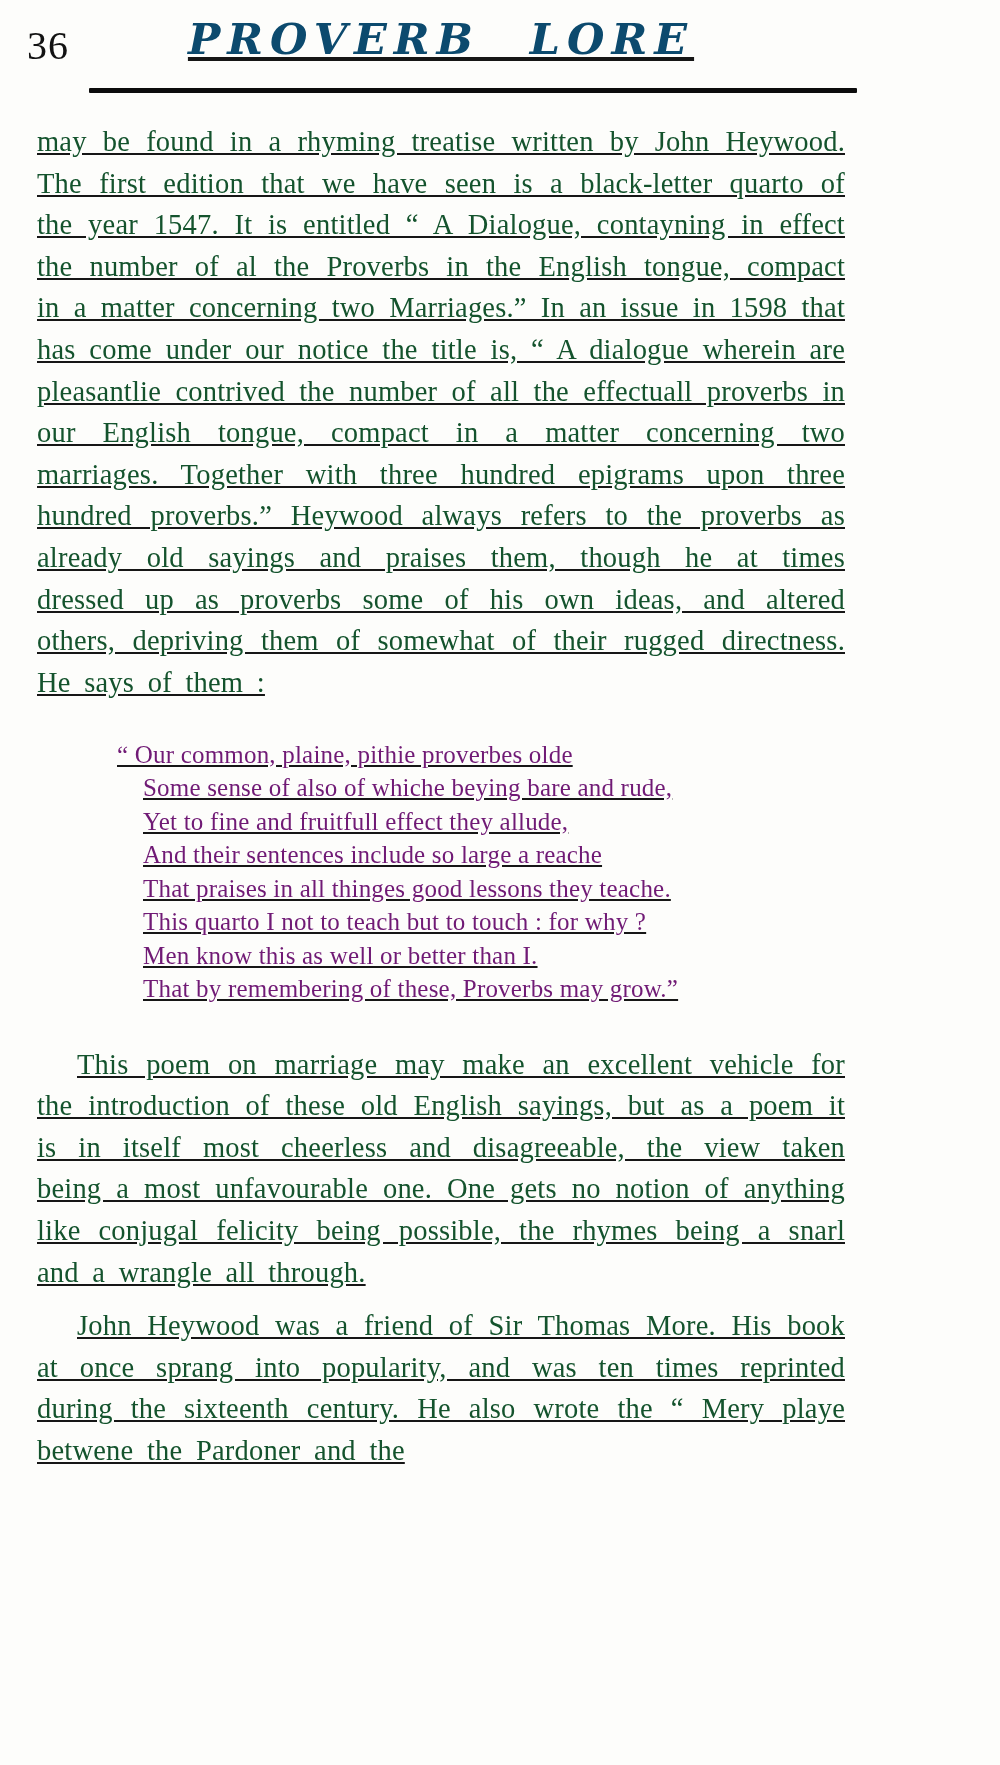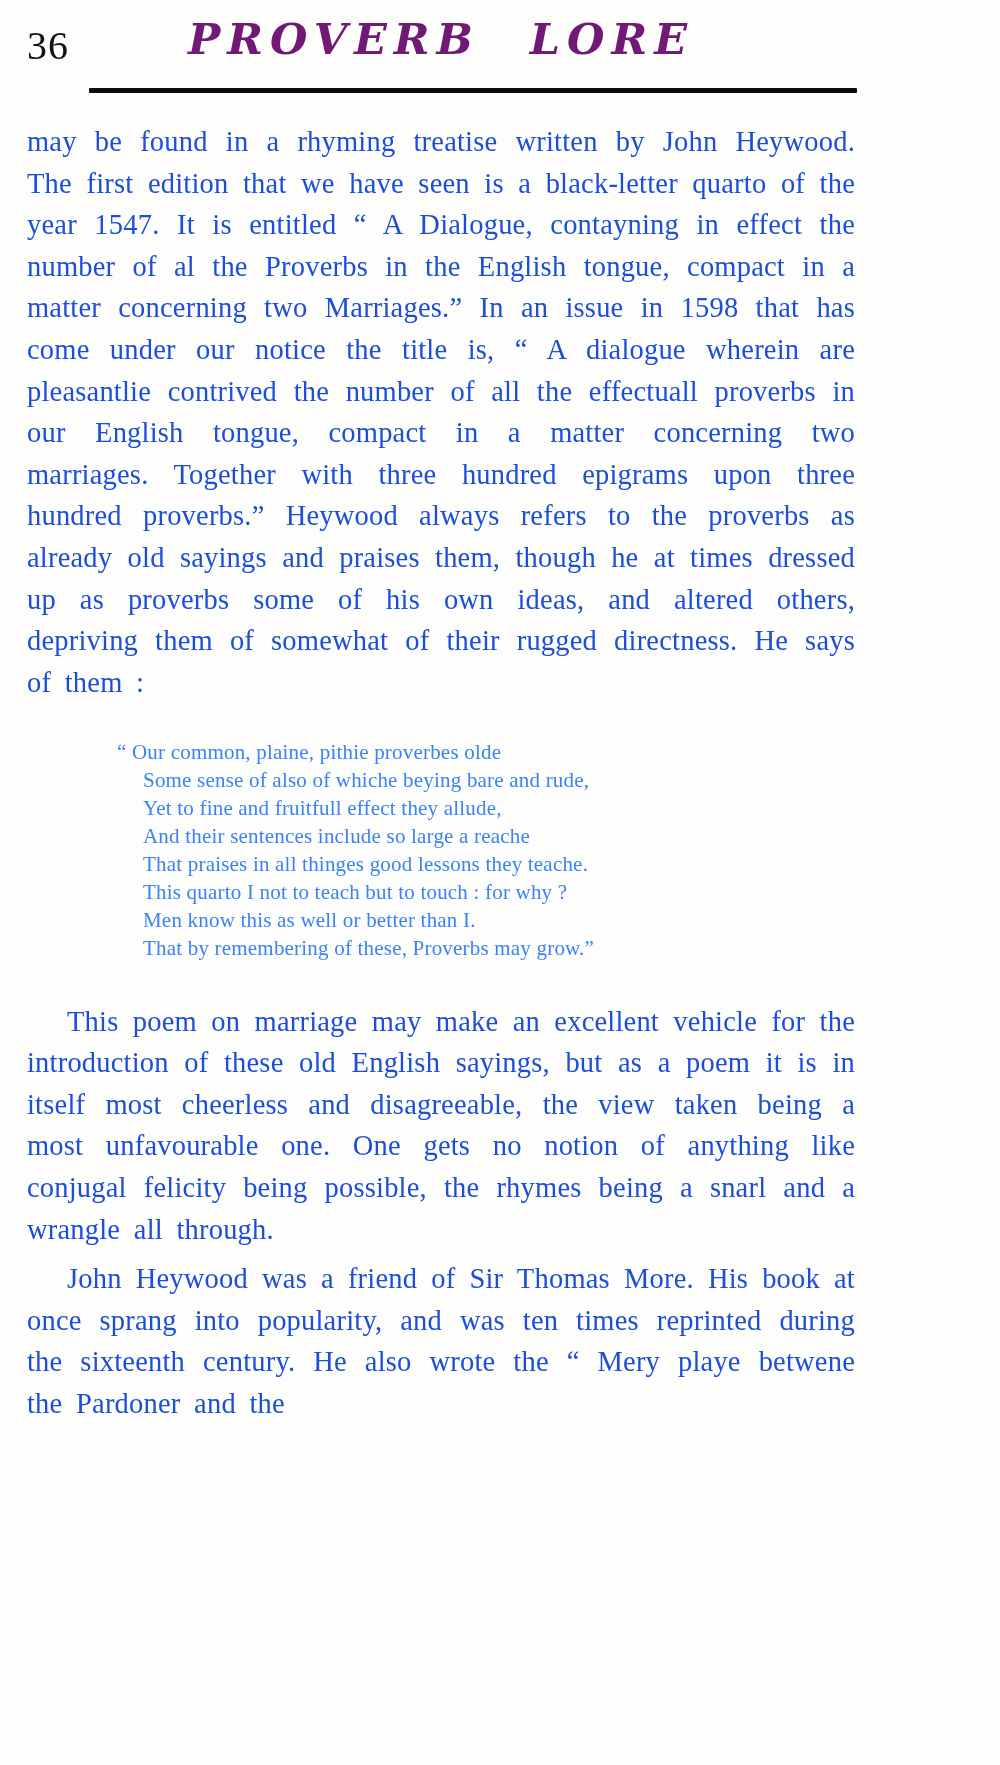--- a/index.html
+++ b/index.html
@@ -10,20 +10,21 @@
   .page {
     position: relative;
     width: 1000px;
     height: 1765px;
     box-sizing: border-box;
     background: #fdfdfb;
     color: #161616;
     font-family: "Liberation Serif", "DejaVu Serif", serif;
     padding: 14px 143px 40px 25px;
     overflow: hidden;
+    text-decoration: underline;
   }
   .page-header {
     position: relative;
     height: 62px;
   }
   .page-number {
     position: absolute;
     left: 2px;
     top: 8px;
     font-size: 40px;
@@ -31,53 +32,53 @@
     color: #121212;
   }
   .running-title {
     margin: 0;
     text-align: center;
     font-size: 43px;
     font-style: italic;
     font-weight: 700;
     letter-spacing: 7px;
     word-spacing: 28px;
-    color: #701a75;
+    color: #0c4a6e;
     font-family: "DejaVu Serif", "Liberation Serif", serif;
   }
   .header-rule {
     height: 5px;
     background: #0c0c0c;
     width: 768px;
     margin: 12px 0 28px 64px;
     border-radius: 1px;
   }
   .body-text {
     width: 832px;
   }
   .para {
     font-size: 28.5px;
     line-height: 1.46;
     text-align: justify;
     word-spacing: 0.22em;
     letter-spacing: 0.2px;
-    margin: 2px;
-    color: #1d4ed8;
+    margin: 12px;
+    color: #14532d;
   }
   .para + .para {
     margin-top: 8px;
   }
   .para.indent {
     text-indent: 40px;
   }
   .poem {
     margin: 34px 0 38px 118px;
-    font-size: 21px;
+    font-size: 25px;
     line-height: 1.34;
-    color: #3b82f6;
+    color: #701a75;
     letter-spacing: 0.2px;
   }
   .poem-line {
     white-space: nowrap;
   }
   .poem-line:first-child {
     text-indent: -26px;
   }
 </style>
 </head>

